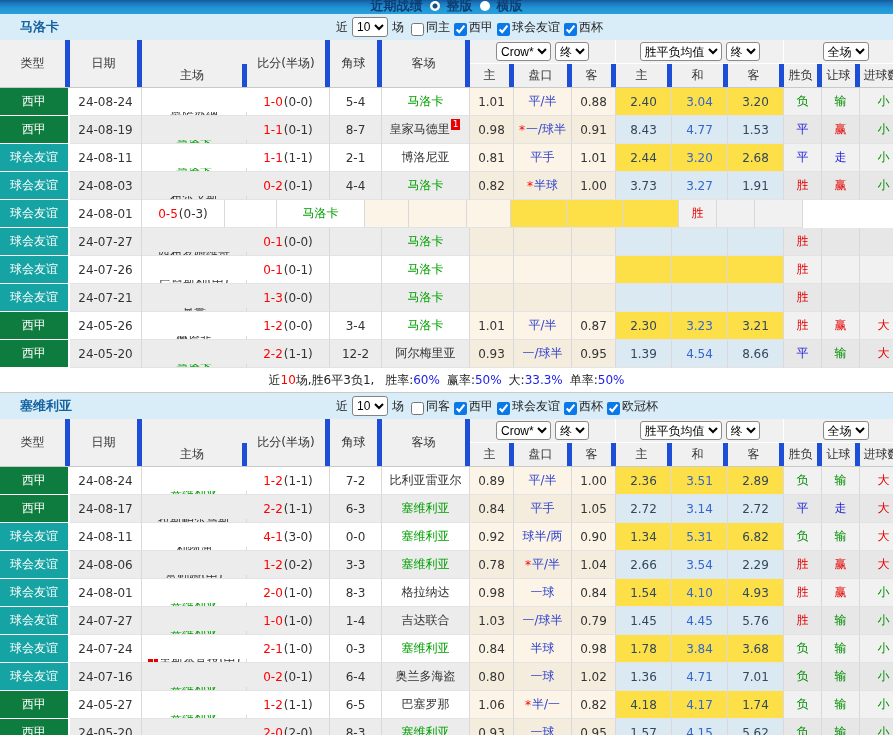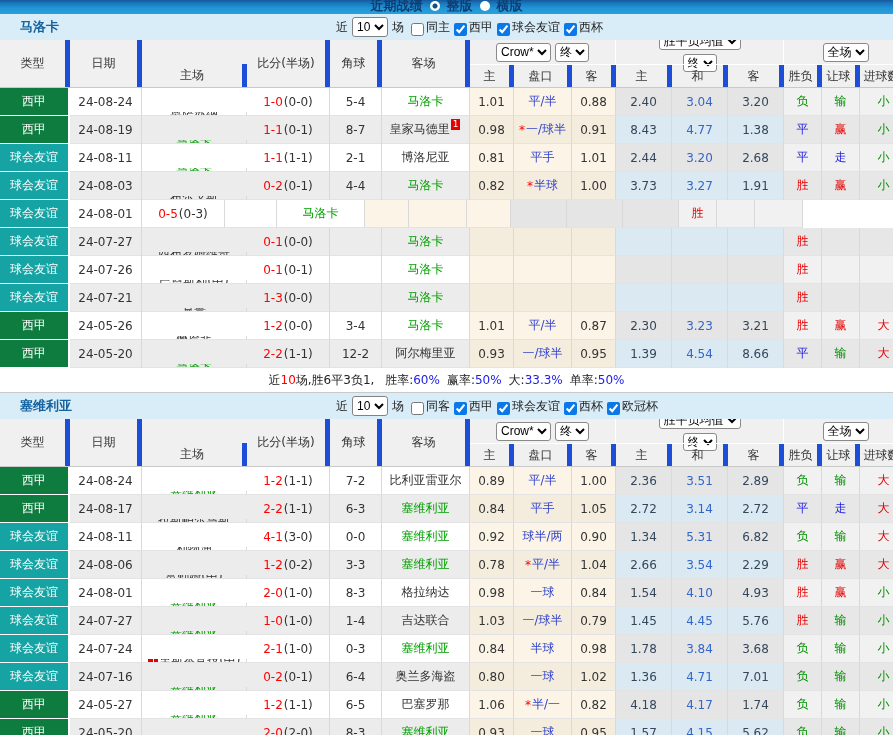--- a/index.html
+++ b/index.html
@@ -31,33 +31,33 @@
   .th-group{display:flex;align-items:center;justify-content:center;gap:4px;box-sizing:border-box;border-right:1px solid #fff;}
   .th-group select{font-size:12px;height:19px;border:1px solid #8a8a8a;border-radius:3px;background:#fff;}
   .th-bot{display:flex;height:24px;border-top:1px solid #fff;}
 
   
   .w-type{width:70px;flex:none;} .w-date{width:72px;flex:none;} .w-home{width:105px;flex:none;margin-top:24px;}
   .w-score{width:83px;flex:none;} .w-corner{width:52px;flex:none;} .w-away{width:88px;flex:none;}
   .w-ch{width:44px;flex:none;} .w-hcp{width:58px;flex:none;} .w-ca{width:44px;flex:none;}
   .w-ah{width:56px;flex:none;} .w-ad{width:56px;flex:none;} .w-aa{width:56px;flex:none;}
   .w-wdl{width:38px;flex:none;} .w-rk{width:38px;flex:none;} .w-goal{width:48px;flex:none;}
-  .w-g1{width:146px;} .w-g2{width:168px;flex-direction:column;} .w-g3{width:124px;}
+  .w-g1{width:146px;} .w-g2{width:168px;} .w-g3{width:124px;}
 
   
   .trow{display:flex;width:908px;height:28px;background:#fff;}
   .trow.even{background:#ececec;}
   .cell{box-sizing:border-box;display:flex;align-items:center;justify-content:center;
     border-right:1px solid #d9d9d9;border-bottom:1px solid #e3e3e3;
     font-size:12px;color:#333;white-space:nowrap;overflow:hidden;}
   .c-type{color:#fff;border-right:2px solid #fff;border-bottom:1px solid #fff;}
   .t-league{background:#0e7b3f;}
   .t-friendly{background:#16a3a3;}
   .beige{background:#fcf5e7;} .trow.even .beige{background:#f4edde;}
-  .lblue{background:#e5e5e5;} .trow.even .lblue{background:#dbe9f2;}
+  .lblue{background:#fde047;} .trow.even .lblue{background:#dbe9f2;}
   .lgray{background:#f1f1f1;} .trow.even .lgray{background:#e7e7e7;}
   .tname.focus{color:#00a000;}
   .sc{color:#f00;} .half{color:#333;margin-left:1px;}
   .star{color:#f00;margin-right:1px;} .hcp{color:#3344cc;}
   .c-ah,.c-aa{color:#33475c;} .c-ad{color:#3366cc;}
   .badge{display:inline-block;background:#e60000;color:#fff;font-size:9px;line-height:11px;padding:0 2px;margin:0 1px;}
   .badge.sup{position:relative;top:-5px;}
   .red{color:#e60000;} .blu{color:#2222dd;} .grn{color:#008f00;}
 
   
@@ -193,21 +193,21 @@
             <span class="badge sup">1</span>
           </div>
           <div class="cell beige w-ch">0.98</div>
           <div class="cell beige w-hcp">
             <span class="star">*</span>
             <span class="hcp">一/球半</span>
           </div>
           <div class="cell beige w-ca">0.91</div>
           <div class="cell lblue c-ah w-ah">8.43</div>
           <div class="cell lblue c-ad w-ad">4.77</div>
-          <div class="cell lblue c-aa w-aa">1.38</div>
+          <div class="cell lblue c-aa w-aa">1.53</div>
           <div class="cell lgray w-wdl">
             <span class="blu">平</span>
           </div>
           <div class="cell lgray w-rk">
             <span class="red">赢</span>
           </div>
           <div class="cell lgray w-goal">
             <span class="grn">小</span>
           </div>
         </div>

